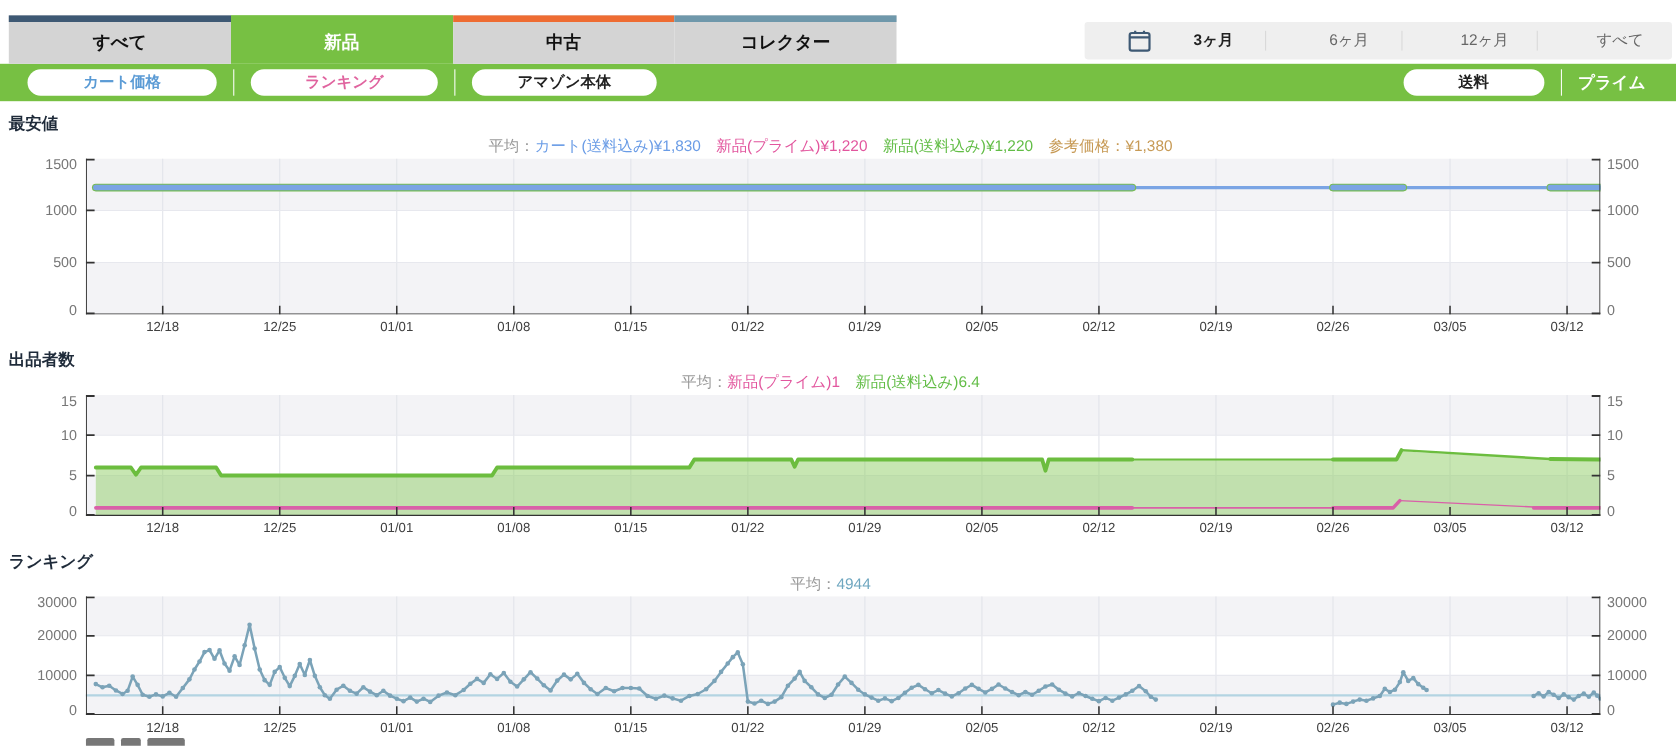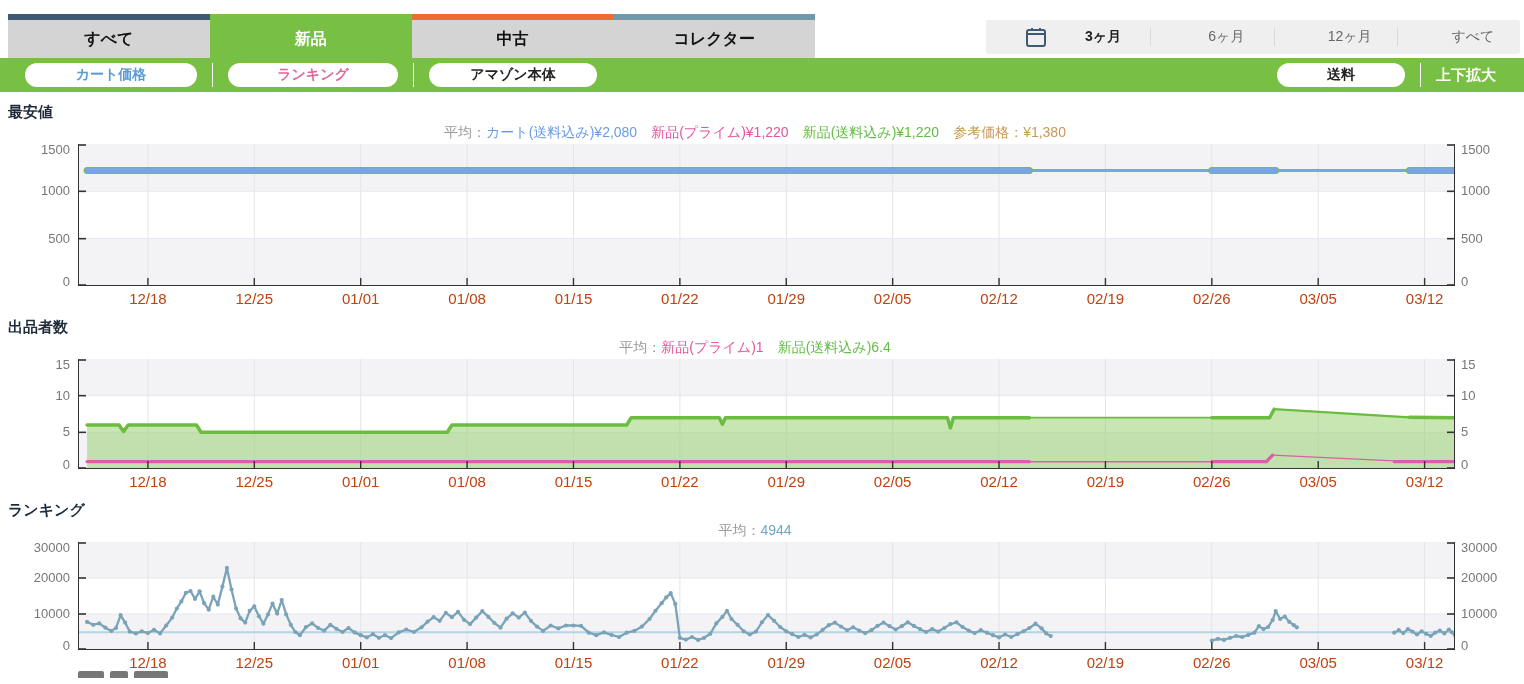--- a/index.html
+++ b/index.html
@@ -39,21 +39,21 @@
   .legend .pfx { color:#999; }
   .legend .li { margin-right:14px; }
   .chart-row { display:flex; }
   .ylab { position:relative; font-size:13px; color:#777; }
   .ylab.left  { width:78px; }
   .ylab.right { width:69px; }
   .ylab span { position:absolute; white-space:nowrap; }
   .ylab.left span { right:8px; }
   .ylab.right span { left:6px; }
   svg.plot { display:block; }
-  .xlabels { position:relative; height:21px; font-size:15px; color:#c2410c; }
+  .xlabels { position:relative; height:21px; font-size:12px; color:#404040; }
   .xlabels span { position:absolute; top:4px; width:70px; text-align:center; }
 
   
   .cutoff { height:7px; overflow:hidden; margin-left:78px; display:flex; gap:6px; }
   .cutoff i { display:block; height:14px; width:26px; background:#777; border-radius:2px; }
 </style>
 </head>
 <body>
 
 <div class="app">
@@ -87,25 +87,25 @@
     <span style="display:flex;align-items:center">
         <button class="pill" style="width: 172px; color: rgb(91, 155, 213);">カート価格</button>
         <span class="gb-div"></span>
         <button class="pill" style="width: 170px; color: rgb(224, 100, 159);">ランキング</button>
         <span class="gb-div"></span>
         <button class="pill" style="width: 168px; color: rgb(34, 34, 34); text-align: center;">アマゾン本体</button>
       </span>
     <span style="margin-left:auto"></span>
     <button class="pill" style="width:128px;color:#222">送料</button>
     <span class="gb-div"></span>
-    <span class="expand" style="margin-right:28px">上下拡大</span>
+    <span class="expand" style="margin-right:28px">プライム</span>
   </div>
 
   <div class="sec-title">最安値</div>
-  <div class="legend"><span class="pfx">平均：</span><span class="li" style="color: rgb(106, 156, 230);">カート(送料込み)¥2,080</span><span class="li" style="color: rgb(226, 86, 158);">新品(プライム)¥1,220</span><span class="li" style="color: rgb(98, 189, 70);">新品(送料込み)¥1,220</span><span class="li" style="color: rgb(199, 154, 85);">参考価格：¥1,380</span></div>
+  <div class="legend"><span class="pfx">平均：</span><span class="li" style="color: rgb(106, 156, 230);">カート(送料込み)¥1,830</span><span class="li" style="color: rgb(226, 86, 158);">新品(プライム)¥1,220</span><span class="li" style="color: rgb(98, 189, 70);">新品(送料込み)¥1,220</span><span class="li" style="color: rgb(199, 154, 85);">参考価格：¥1,380</span></div>
   <div class="chart-row">
     <div class="ylab left">
         <span style="top: 130px;">0</span>
         <span style="top: 86.6667px;">500</span>
         <span style="top: 39.3333px;">1000</span>
         <span style="top: -2px;">1500</span>
       </div>
     <svg class="plot" width="1377" height="142" viewBox="0 0 1377 142">
         <rect x="0" y="0" width="1377" height="47.33333333333334" fill="#f3f3f6"></rect>
         <rect x="0" y="47.33333333333334" width="1377" height="47.33333333333333" fill="#ffffff"></rect>

